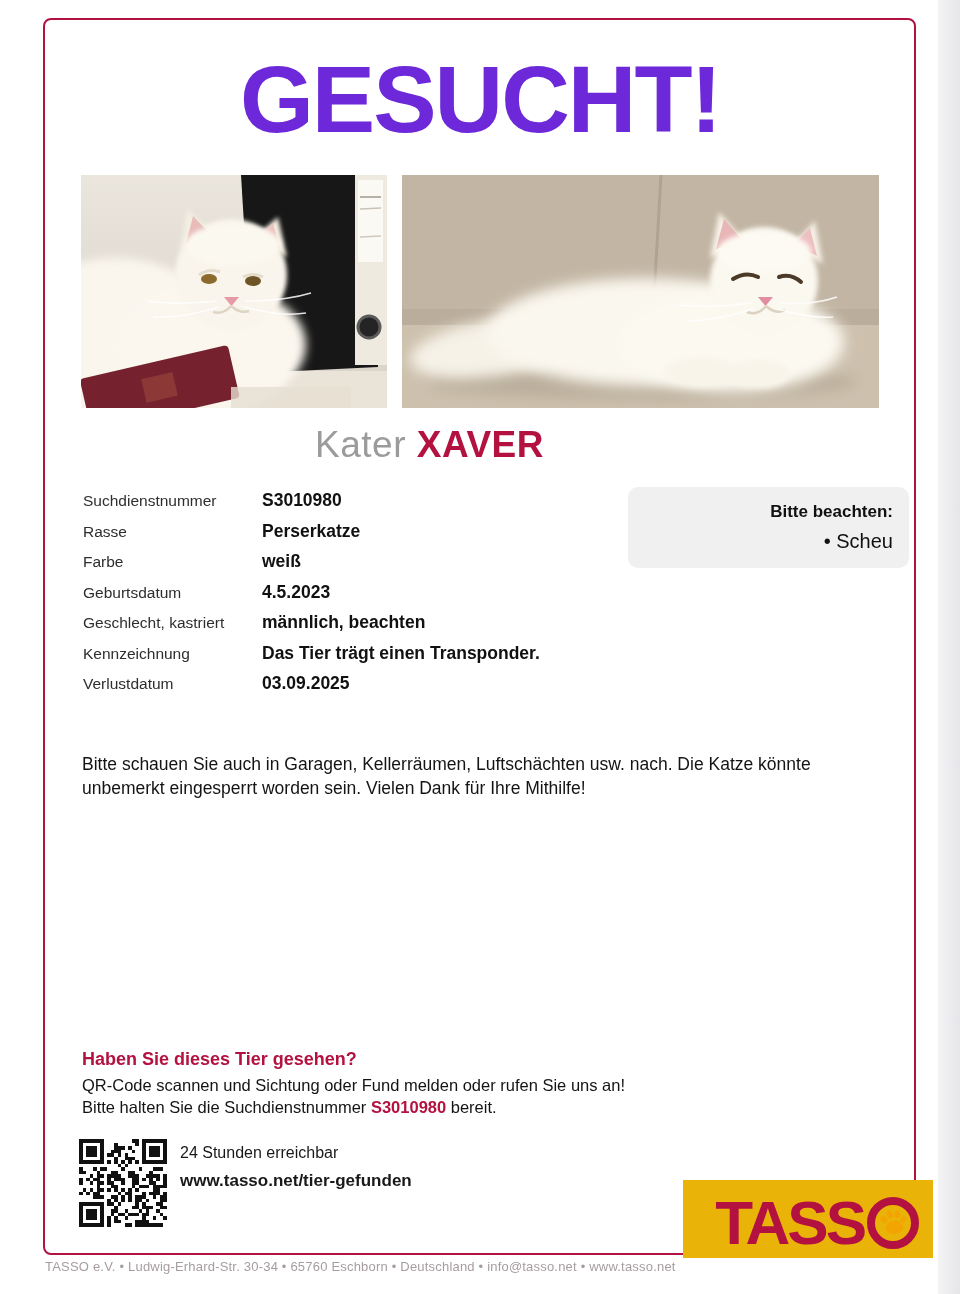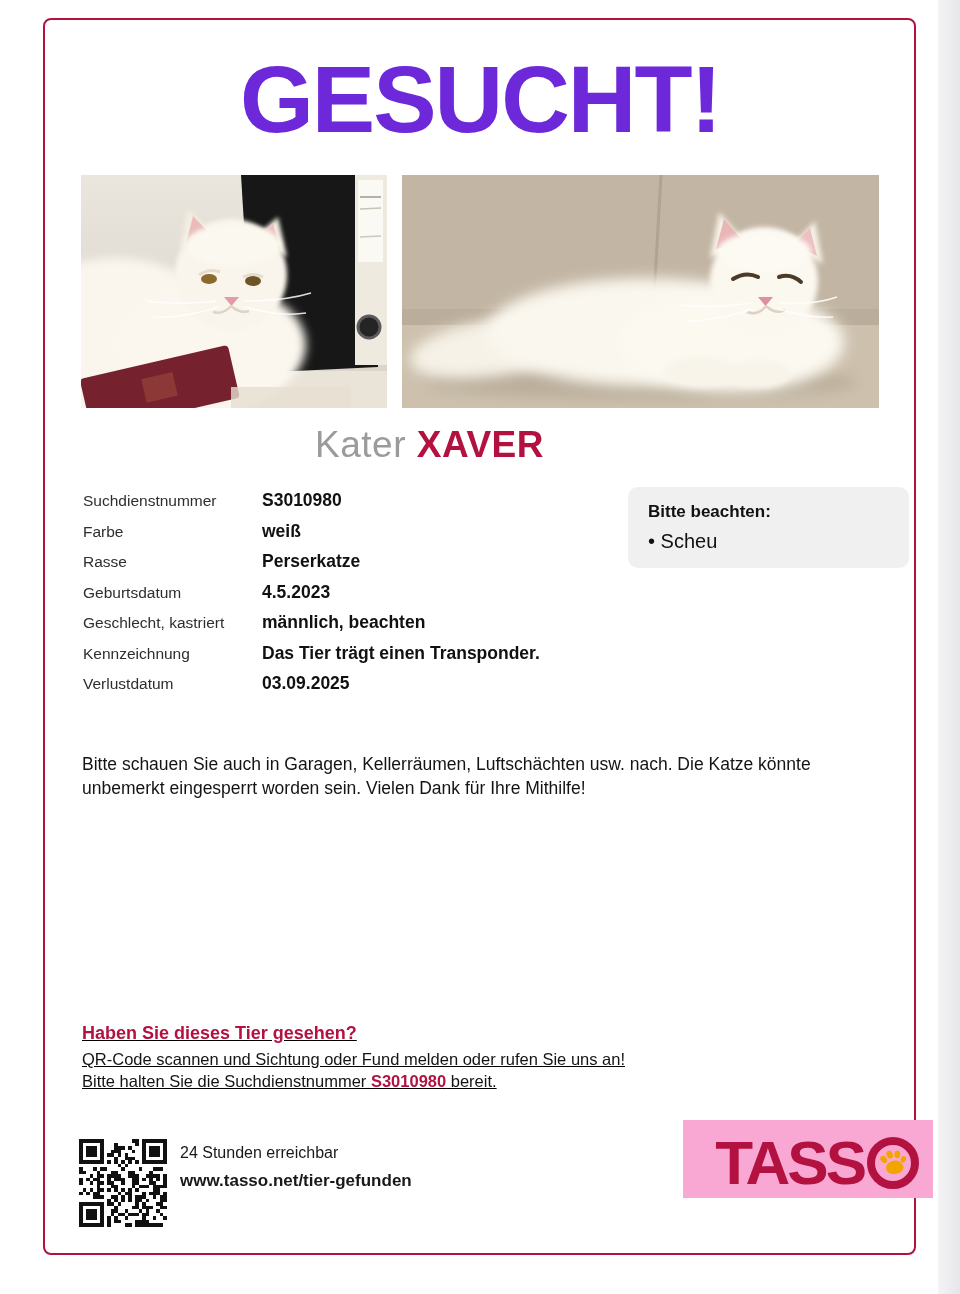--- a/index.html
+++ b/index.html
@@ -18,41 +18,41 @@
   .pet-name { position:absolute; left:0; top:424px; width:859px; text-align:center;
               font-size:37px; color:#9b9b9b; letter-spacing:0.5px; }
   .pet-name .accent { color:#b31241; font-weight:bold; }
 
   .details { position:absolute; left:83px; top:490px; display:flex; flex-direction:column; gap:9.5px; }
   .detail-row { display:flex; align-items:baseline; }
   .detail-label { width:179px; font-size:15.5px; color:#2e2e2e; line-height:19px; flex:none; }
   .detail-value { font-size:17.5px; font-weight:bold; color:#111; line-height:21px; max-width:340px; }
 
   .notice { position:absolute; left:628px; top:487px; width:281px; min-height:81px;
-            background:#f1f0f1; border-radius:10px; padding:15px 16px 14px 20px; }
+            background:#f1f0f1; border-radius:10px; padding:15px 16px 14px 20px;text-align:right; }
   .notice-title { font-size:17px; font-weight:bold; color:#111; }
   .notice-item { font-size:20px; color:#111; margin-top:8px; }
   .notice-item::before { content:"• "; }
 
   .appeal { position:absolute; left:82px; top:753px; width:795px;
             font-size:17.5px; line-height:23.5px; color:#141414; }
 
-  .sighting { position:absolute; left:82px; top:1023px; width:700px;text-decoration:underline; }
+  .sighting { position:absolute; left:82px; top:1049px; width:700px; }
   .sighting-heading { font-size:18px; font-weight:bold; color:#b31241; margin-bottom:4px; }
   .sighting-line { font-size:16.5px; color:#141414; line-height:22px; }
   .sighting-number { color:#b31241; font-weight:bold; }
 
   .qr { position:absolute; left:79px; top:1139px; width:88px; height:88px; }
 
   .contact { position:absolute; left:180px; top:1134px; }
   .contact-phone { font-size:25px; font-weight:bold; color:#191919; line-height:32px; }
   .contact-availability { font-size:16px; color:#191919; margin-top:10px; }
   .contact-url { font-size:17px; font-weight:bold; color:#191919; margin-top:9px; }
 
-  .logo-box { position:absolute; left:683px; top:1120px; width:250px; height:78px; background:#f9a8d4;
+  .logo-box { position:absolute; left:683px; top:1180px; width:250px; height:78px; background:#eab308;
               display:flex; align-items:flex-end; justify-content:flex-end; padding:0 14px 4px 0; z-index:5; }
   .logo-inner { display:flex; align-items:center; }
   .logo-text { font-size:62px; font-weight:bold; letter-spacing:-3px; color:#b31241; line-height:1; }
   .logo-o { width:52px; height:52px; border:8px solid #b31241; border-radius:50%; margin-left:3px;
             display:flex; align-items:center; justify-content:center; }
   .logo-o svg { transform:rotate(-12deg); }
 
   .footer { position:absolute; left:45px; top:1259px; font-size:13px; color:#a79d9f; letter-spacing:0.2px; }
 </style>
 </head>
@@ -168,26 +168,26 @@
     <span>Kater</span>
     <span class="accent">XAVER</span>
   </div>
 
   <div class="details">
     <div class="detail-row">
       <span class="detail-label">Suchdienstnummer</span>
       <span class="detail-value">S3010980</span>
     </div>
     <div class="detail-row">
+      <span class="detail-label">Rasse</span>
+      <span class="detail-value">Perserkatze</span>
+    </div>
+    <div class="detail-row">
       <span class="detail-label">Farbe</span>
       <span class="detail-value">weiß</span>
-    </div>
-    <div class="detail-row">
-      <span class="detail-label">Rasse</span>
-      <span class="detail-value">Perserkatze</span>
     </div>
     <div class="detail-row">
       <span class="detail-label">Geburtsdatum</span>
       <span class="detail-value">4.5.2023</span>
     </div>
     <div class="detail-row">
       <span class="detail-label">Geschlecht, kastriert</span>
       <span class="detail-value">männlich, beachten</span>
     </div>
     <div class="detail-row">
@@ -529,13 +529,14 @@
             <ellipse cx="18" cy="8" rx="4.2" ry="5.5" transform="rotate(-8 18 8)"></ellipse>
             <ellipse cx="28" cy="10" rx="4" ry="5.2" transform="rotate(18 28 10)"></ellipse>
             <ellipse cx="34.5" cy="18" rx="3.4" ry="4.6" transform="rotate(40 34.5 18)"></ellipse>
             <path d="M21 17 c6 0 11.5 4.5 11.5 10 c0 5 -4.5 8 -10.5 8 c-7 0 -12.5 -3.5 -12.5 -9 c0 -5.5 5.5 -9 11.5 -9 z"></path>
           </g>
         </svg>
       </span>
     </div>
   </div>
 
+  <div class="footer">TASSO e.V. • Ludwig-Erhard-Str. 30-34 • 65760 Eschborn • Deutschland • info@tasso.net • www.tasso.net</div>
 </div>
 
 </body></html>

